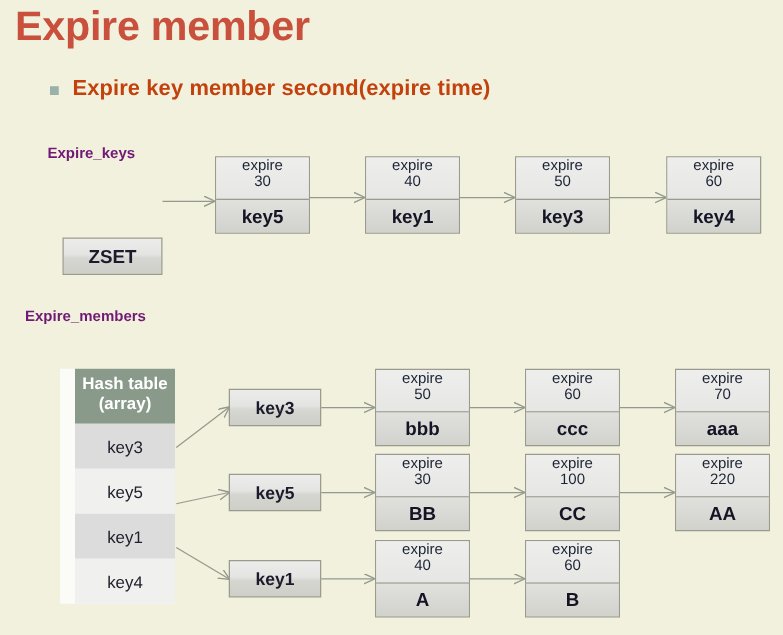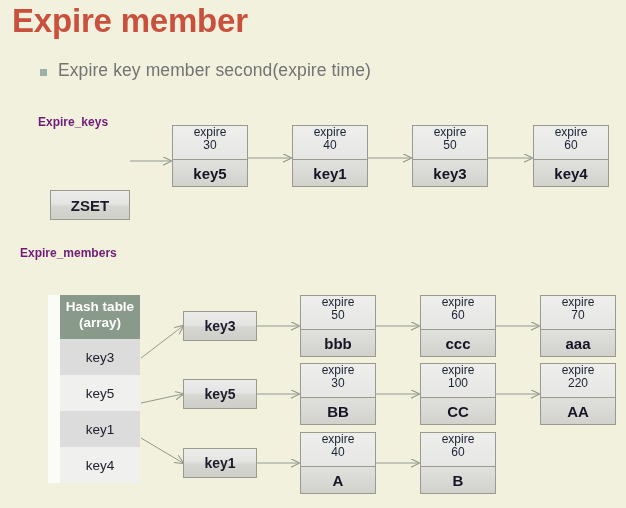--- a/index.html
+++ b/index.html
@@ -44,22 +44,22 @@
   .bullet-mark {
     width: 7px;
     height: 7px;
     background: #9bb0ab;
     margin-right: 11px;
     margin-top: 3px;
     flex: none;
   }
   .bullet-text {
     font-size: 17.5px;
-    font-weight: normal;
-    color: #737373;
+    font-weight: bold;
+    color: #c2410c;
     white-space: nowrap;
     letter-spacing: 0.1px;
   }
 
   
   .section-label {
     position: absolute;
     font-size: 12px;
     font-weight: bold;
     color: #701a75;

